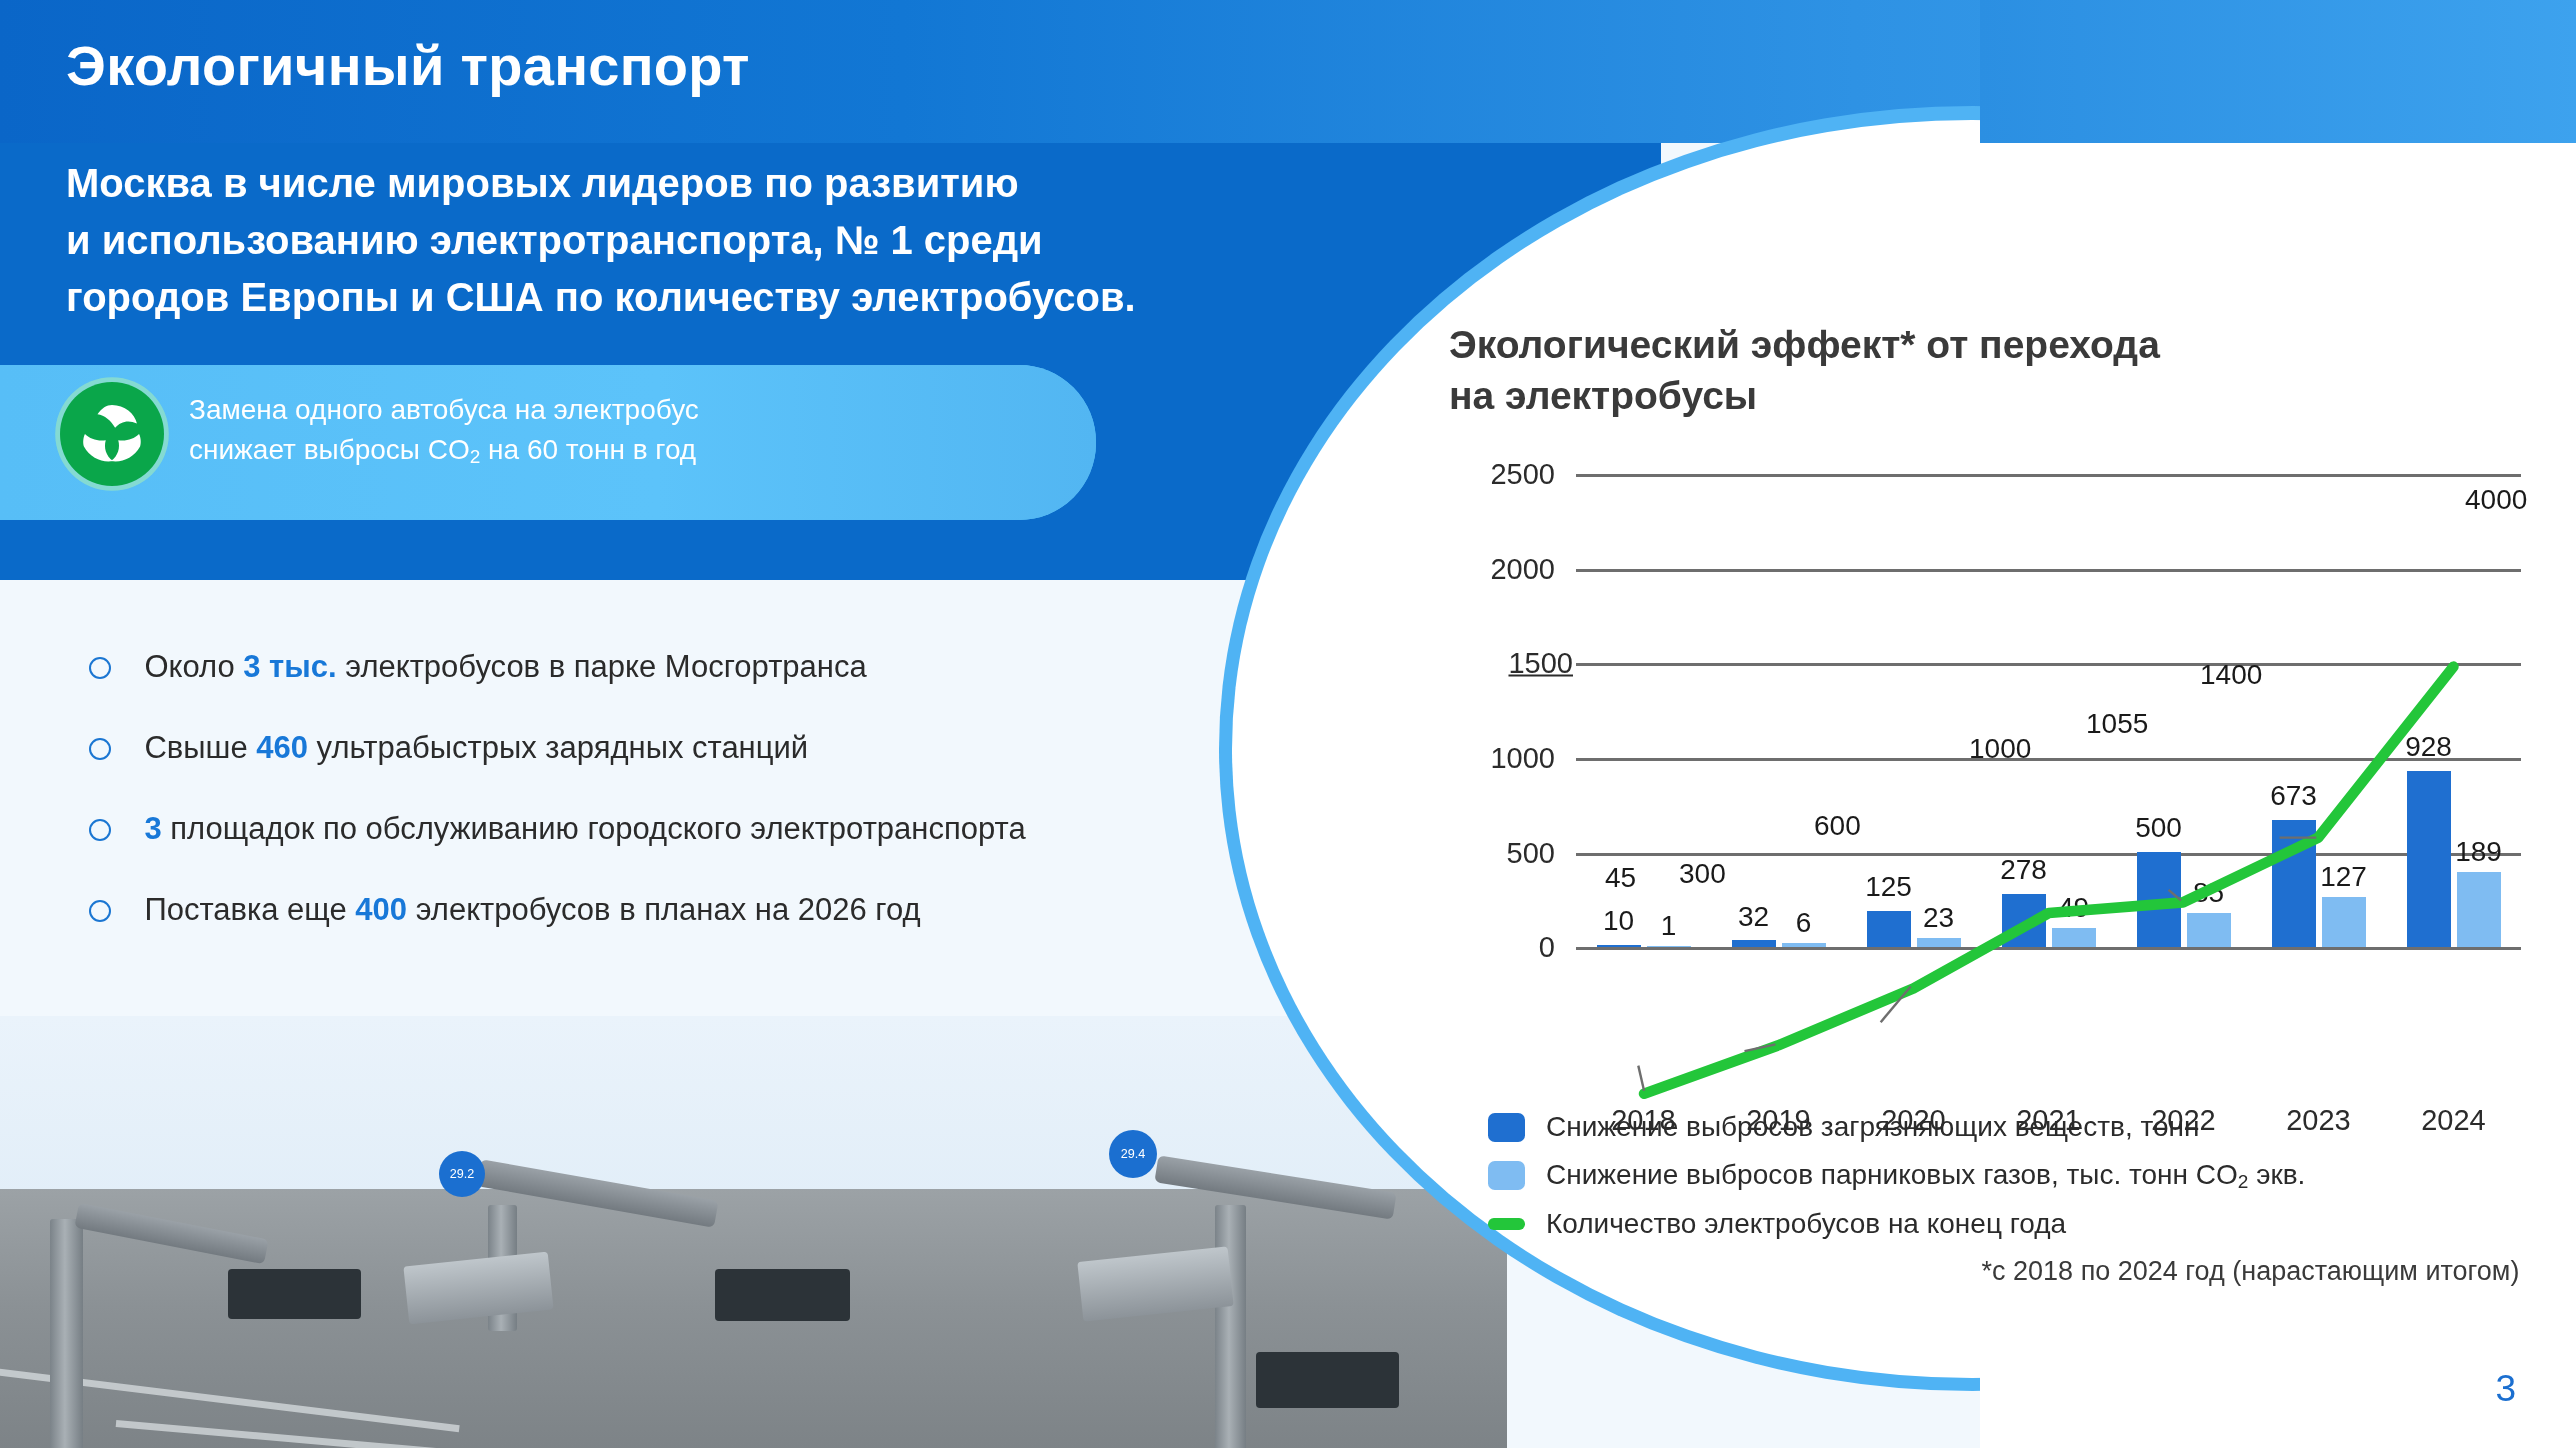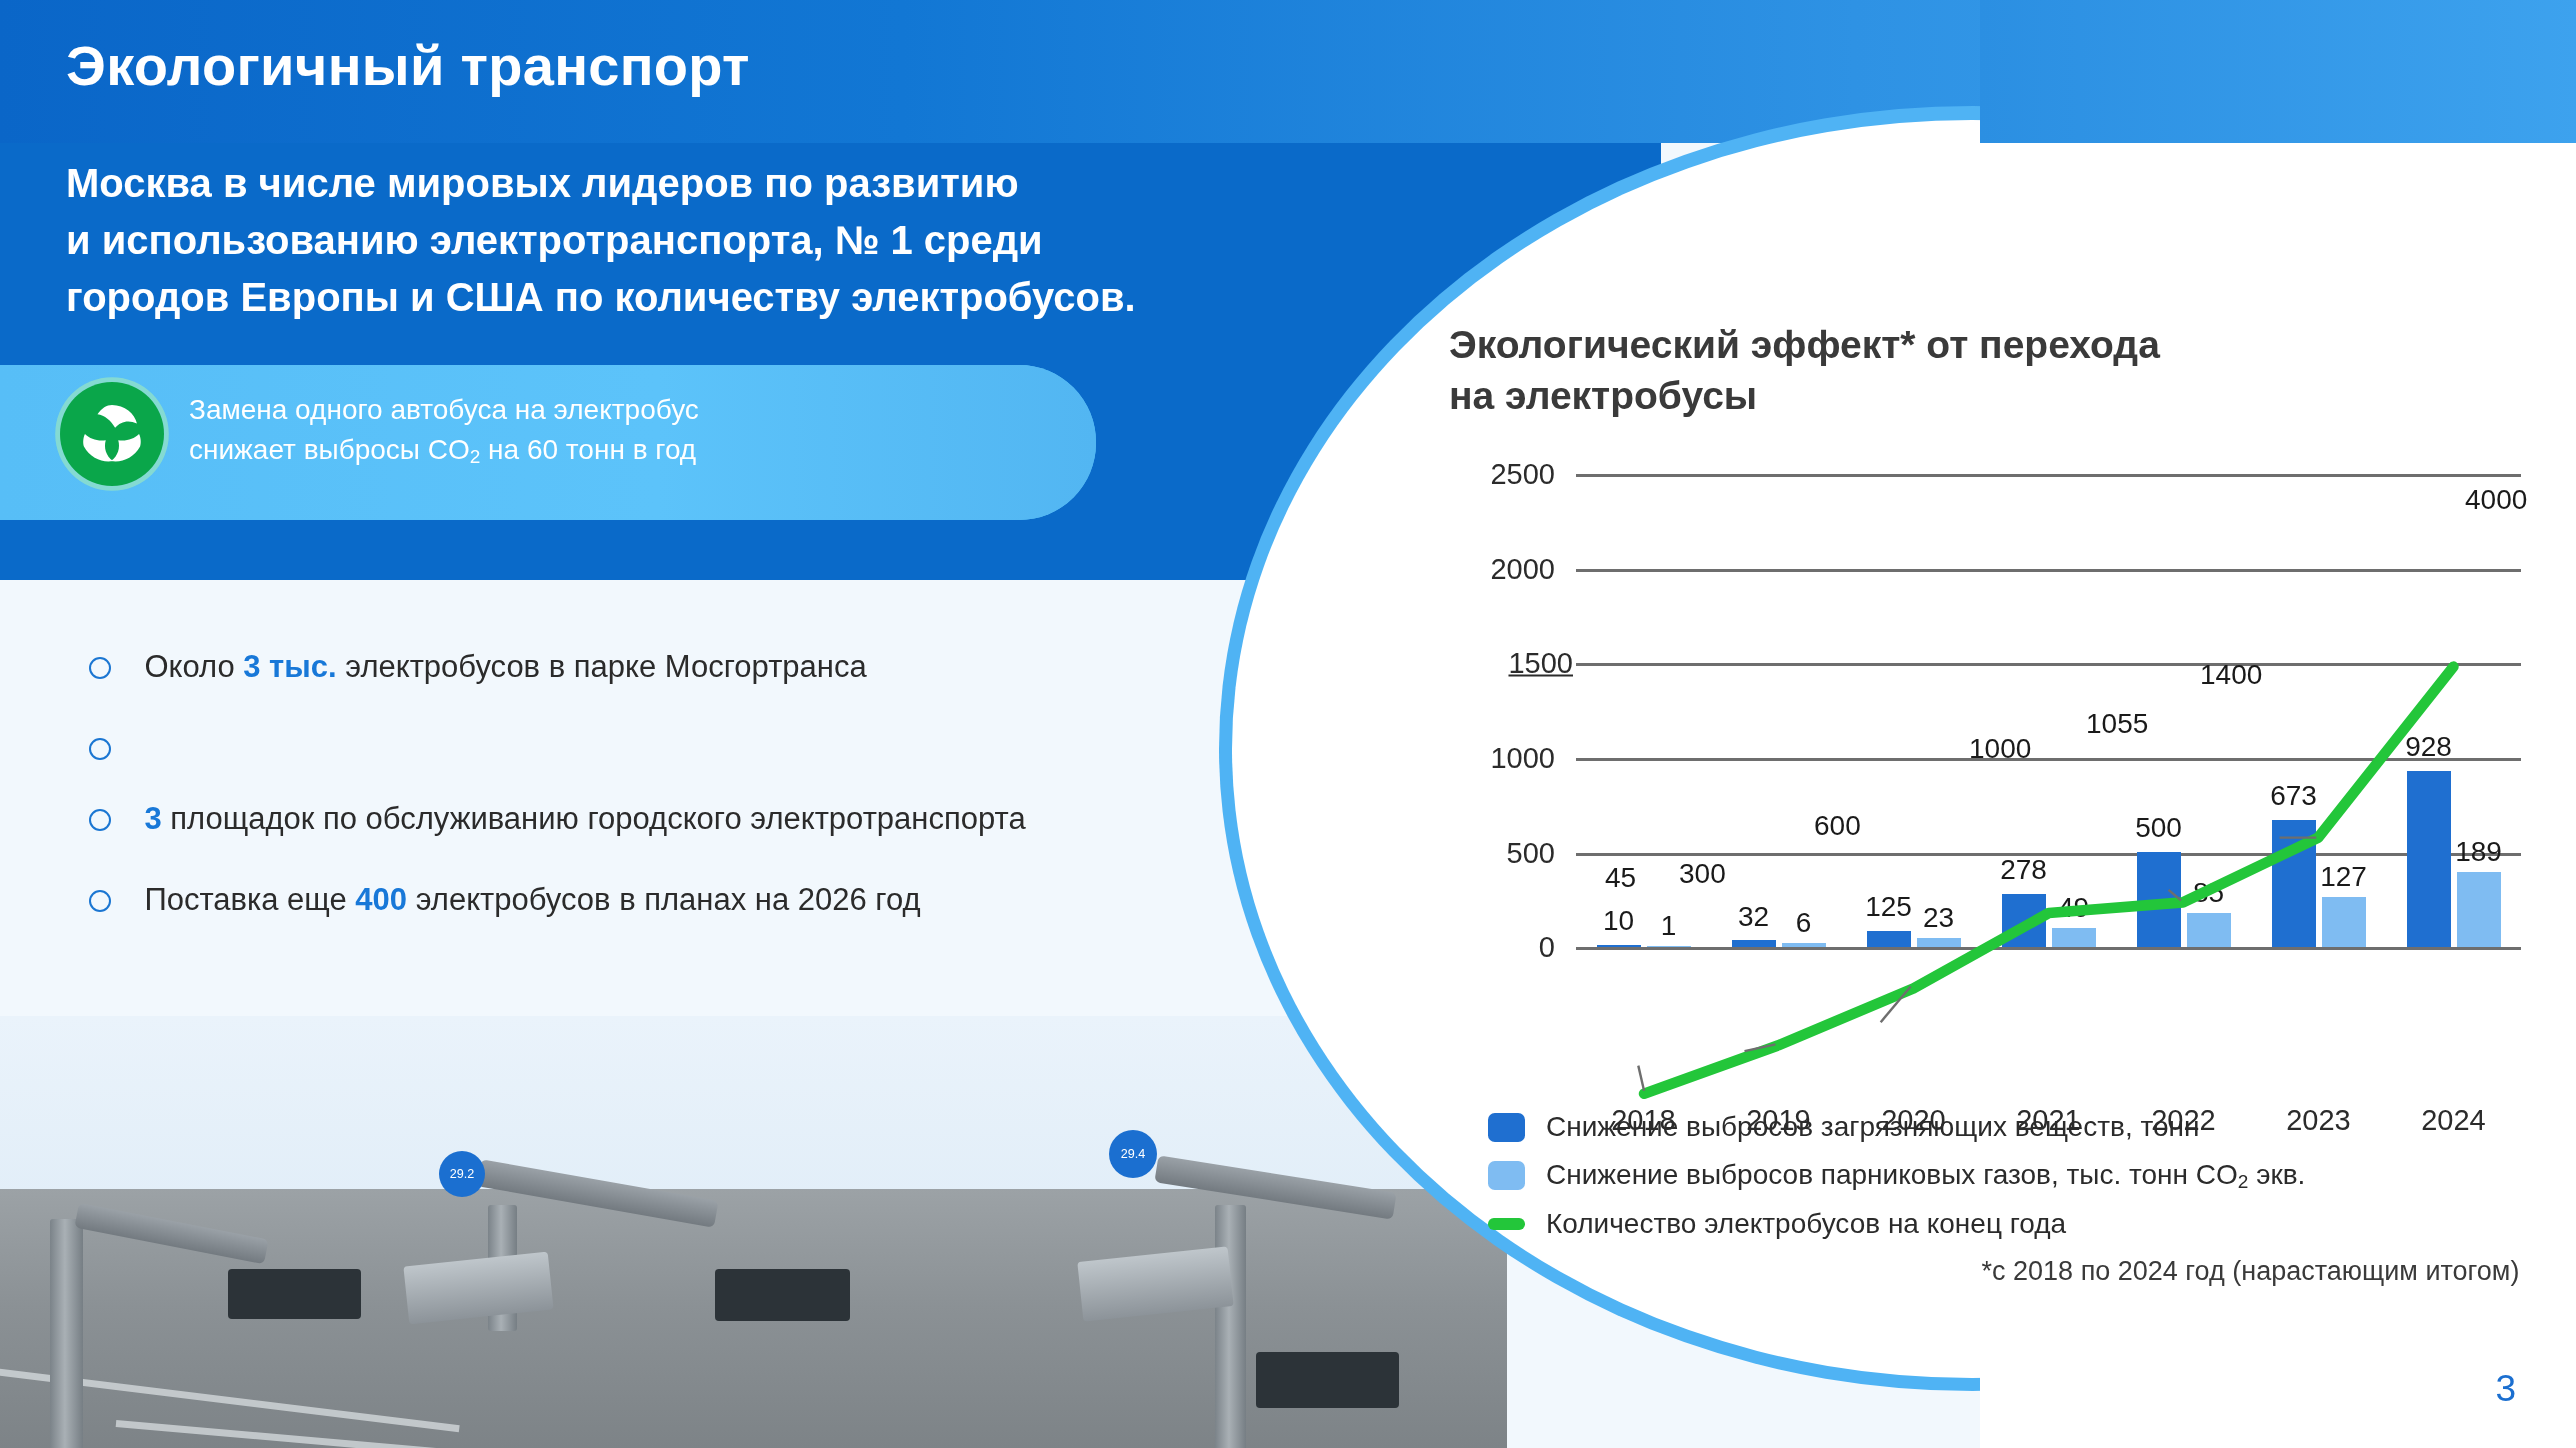--- a/index.html
+++ b/index.html
@@ -146,20 +146,21 @@
     <span class="logo-word">Мосгортранс</span>
   </div>
 
   <div class="bullets">
     <div class="bl">
       <div class="bl-dot"></div>
       <div class="bl-tx"><span>Около </span><b>3 тыс.</b><span> электробусов в парке Мосгортранса</span></div>
     </div>
     <div class="bl">
       <div class="bl-dot"></div>
+      <div class="bl-tx"><span>Свыше </span><b>460</b><span> ультрабыстрых зарядных станций</span></div>
     </div>
     <div class="bl">
       <div class="bl-dot"></div>
       <div class="bl-tx"><span></span><b>3</b><span> площадок по обслуживанию городского электротранспорта</span></div>
     </div>
     <div class="bl">
       <div class="bl-dot"></div>
       <div class="bl-tx"><span>Поставка еще </span><b>400</b><span> электробусов в планах на 2026 год</span></div>
     </div>
   </div>
@@ -228,21 +229,21 @@
         </div>
         <div class="grp">
           <div class="bar d" style="height:6.8px;">
               <span class="vlab">32</span>
             </div>
           <div class="bar l" style="height:3.9px;">
               <span class="vlab" style="margin-bottom:3.9px;">6</span>
             </div>
         </div>
         <div class="grp">
-          <div class="bar d" style="height:16px;">
+          <div class="bar d" style="height:36px;">
               <span class="vlab">125</span>
             </div>
           <div class="bar l" style="height:8.7px;">
               <span class="vlab" style="margin-bottom:3.9px;">23</span>
             </div>
         </div>
         <div class="grp">
           <div class="bar d" style="height:53px;">
               <span class="vlab">278</span>
             </div>

